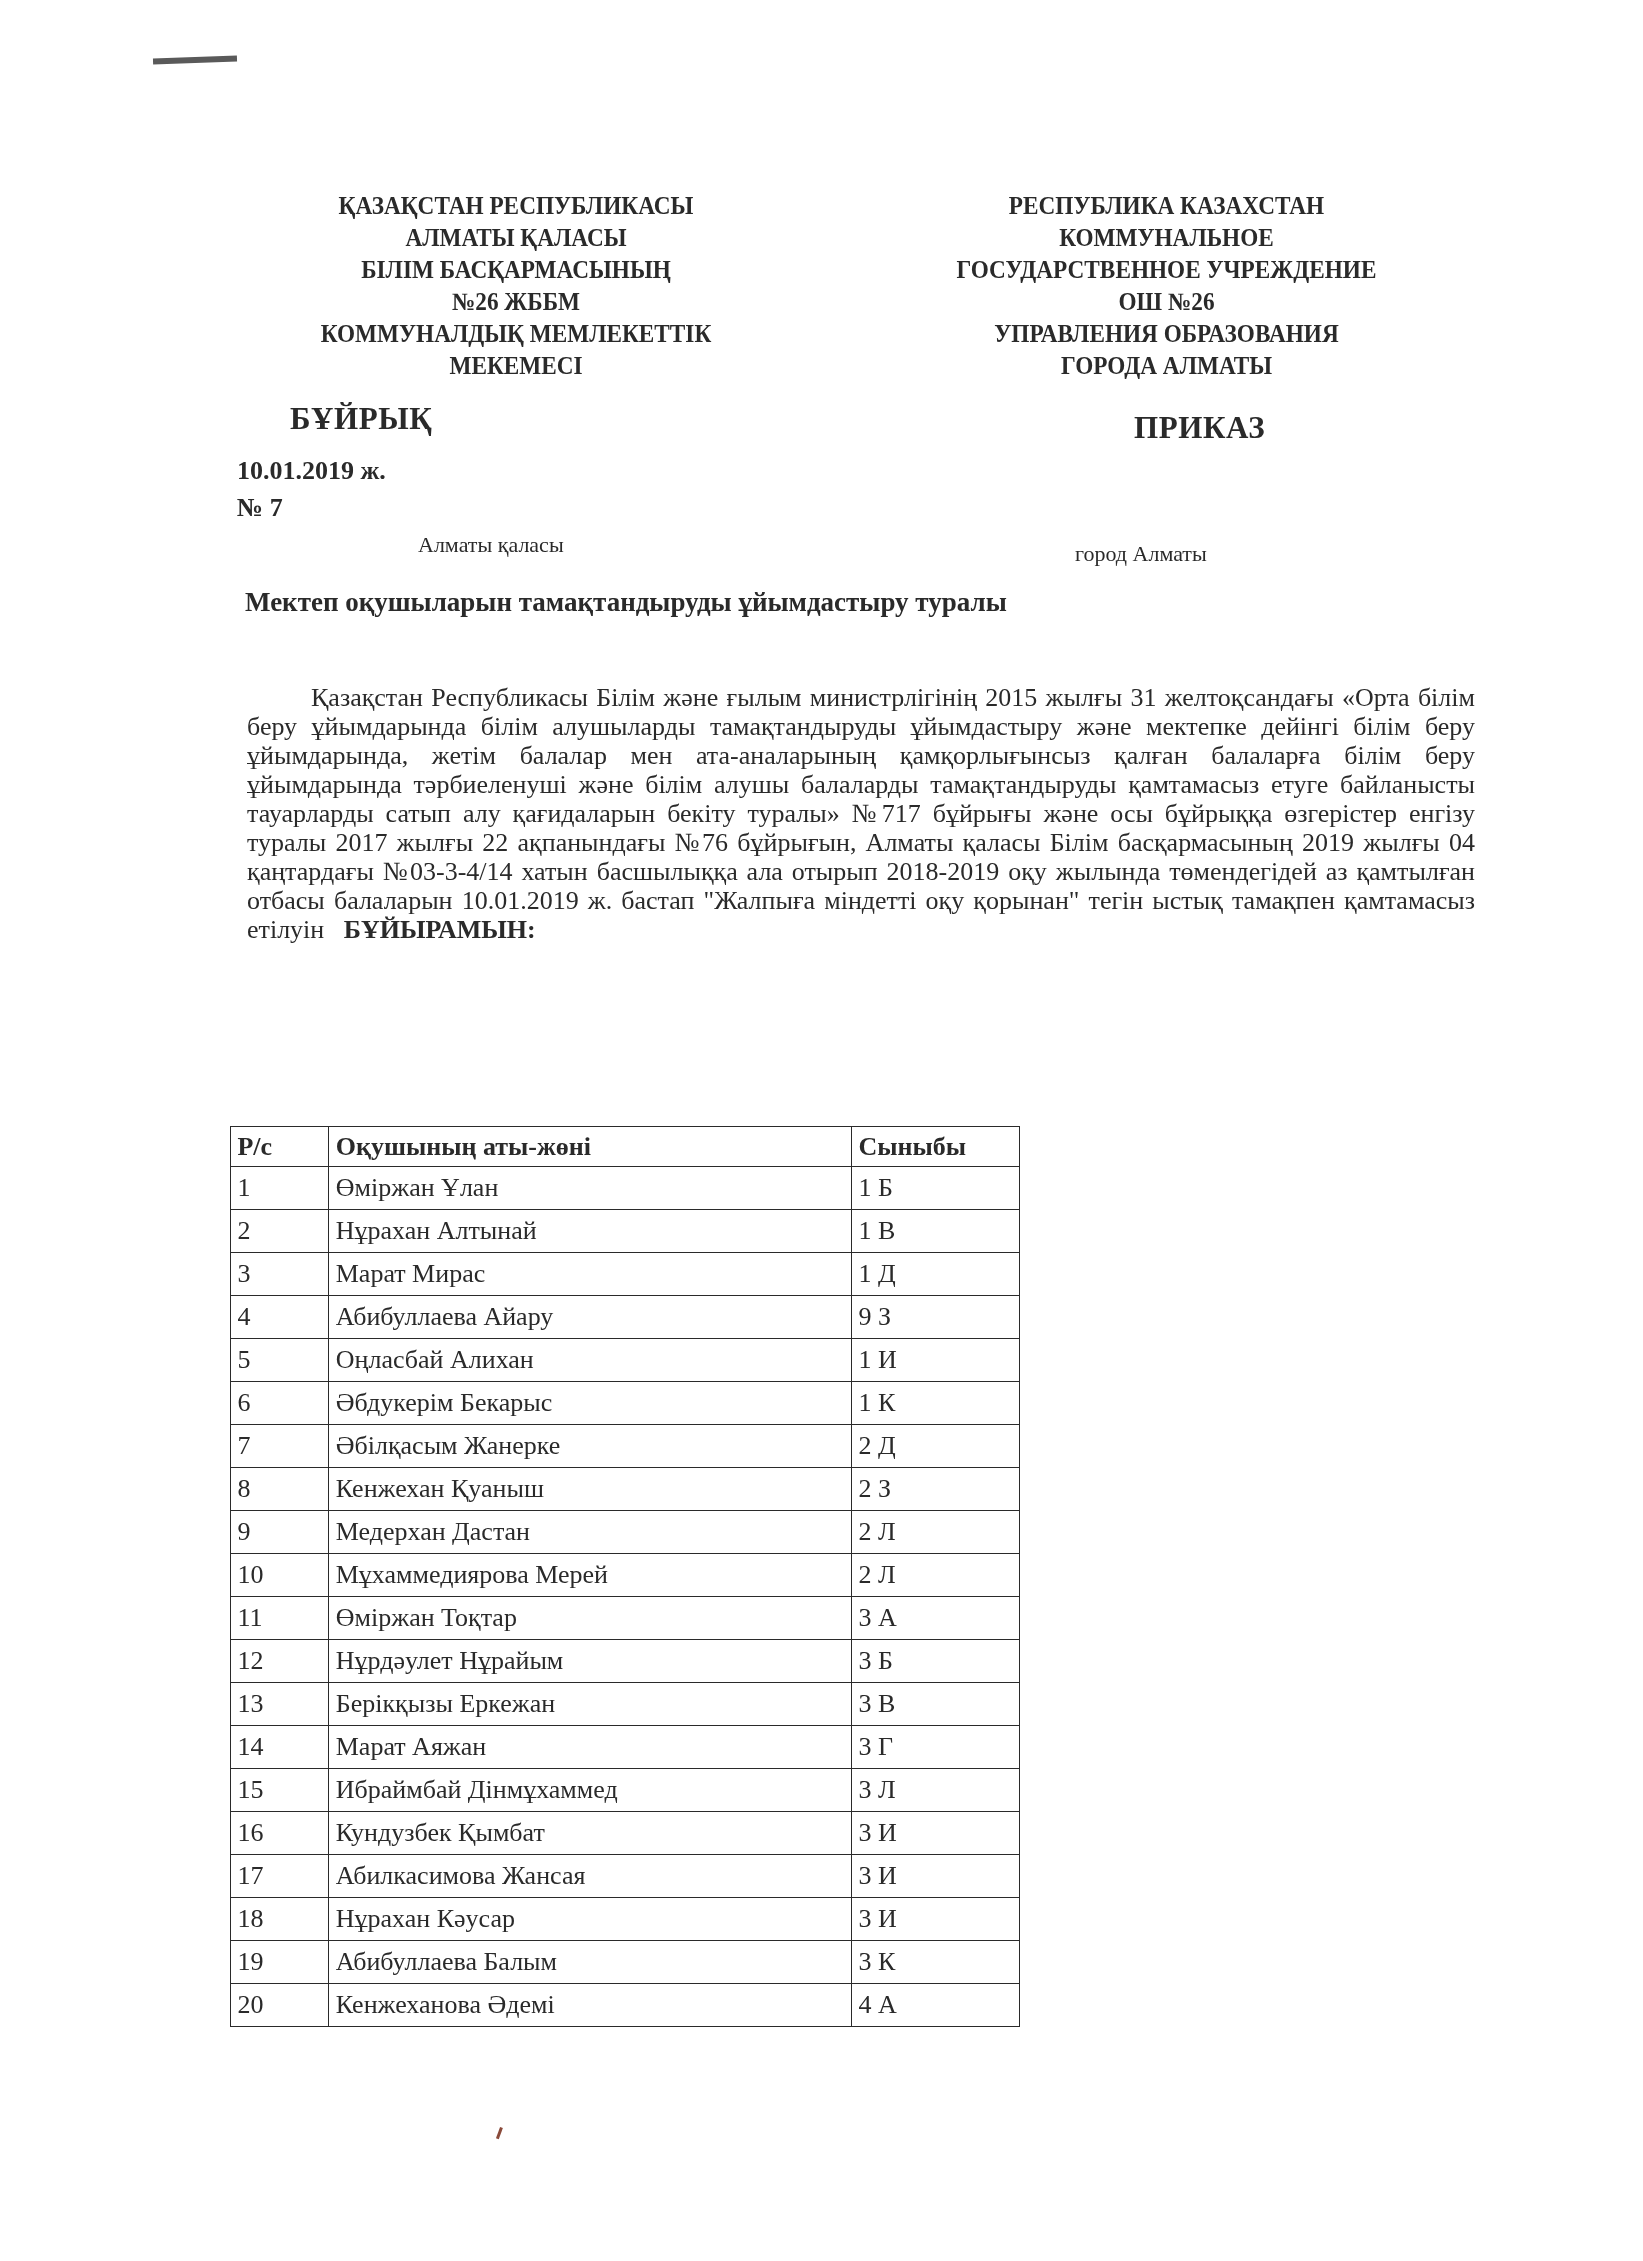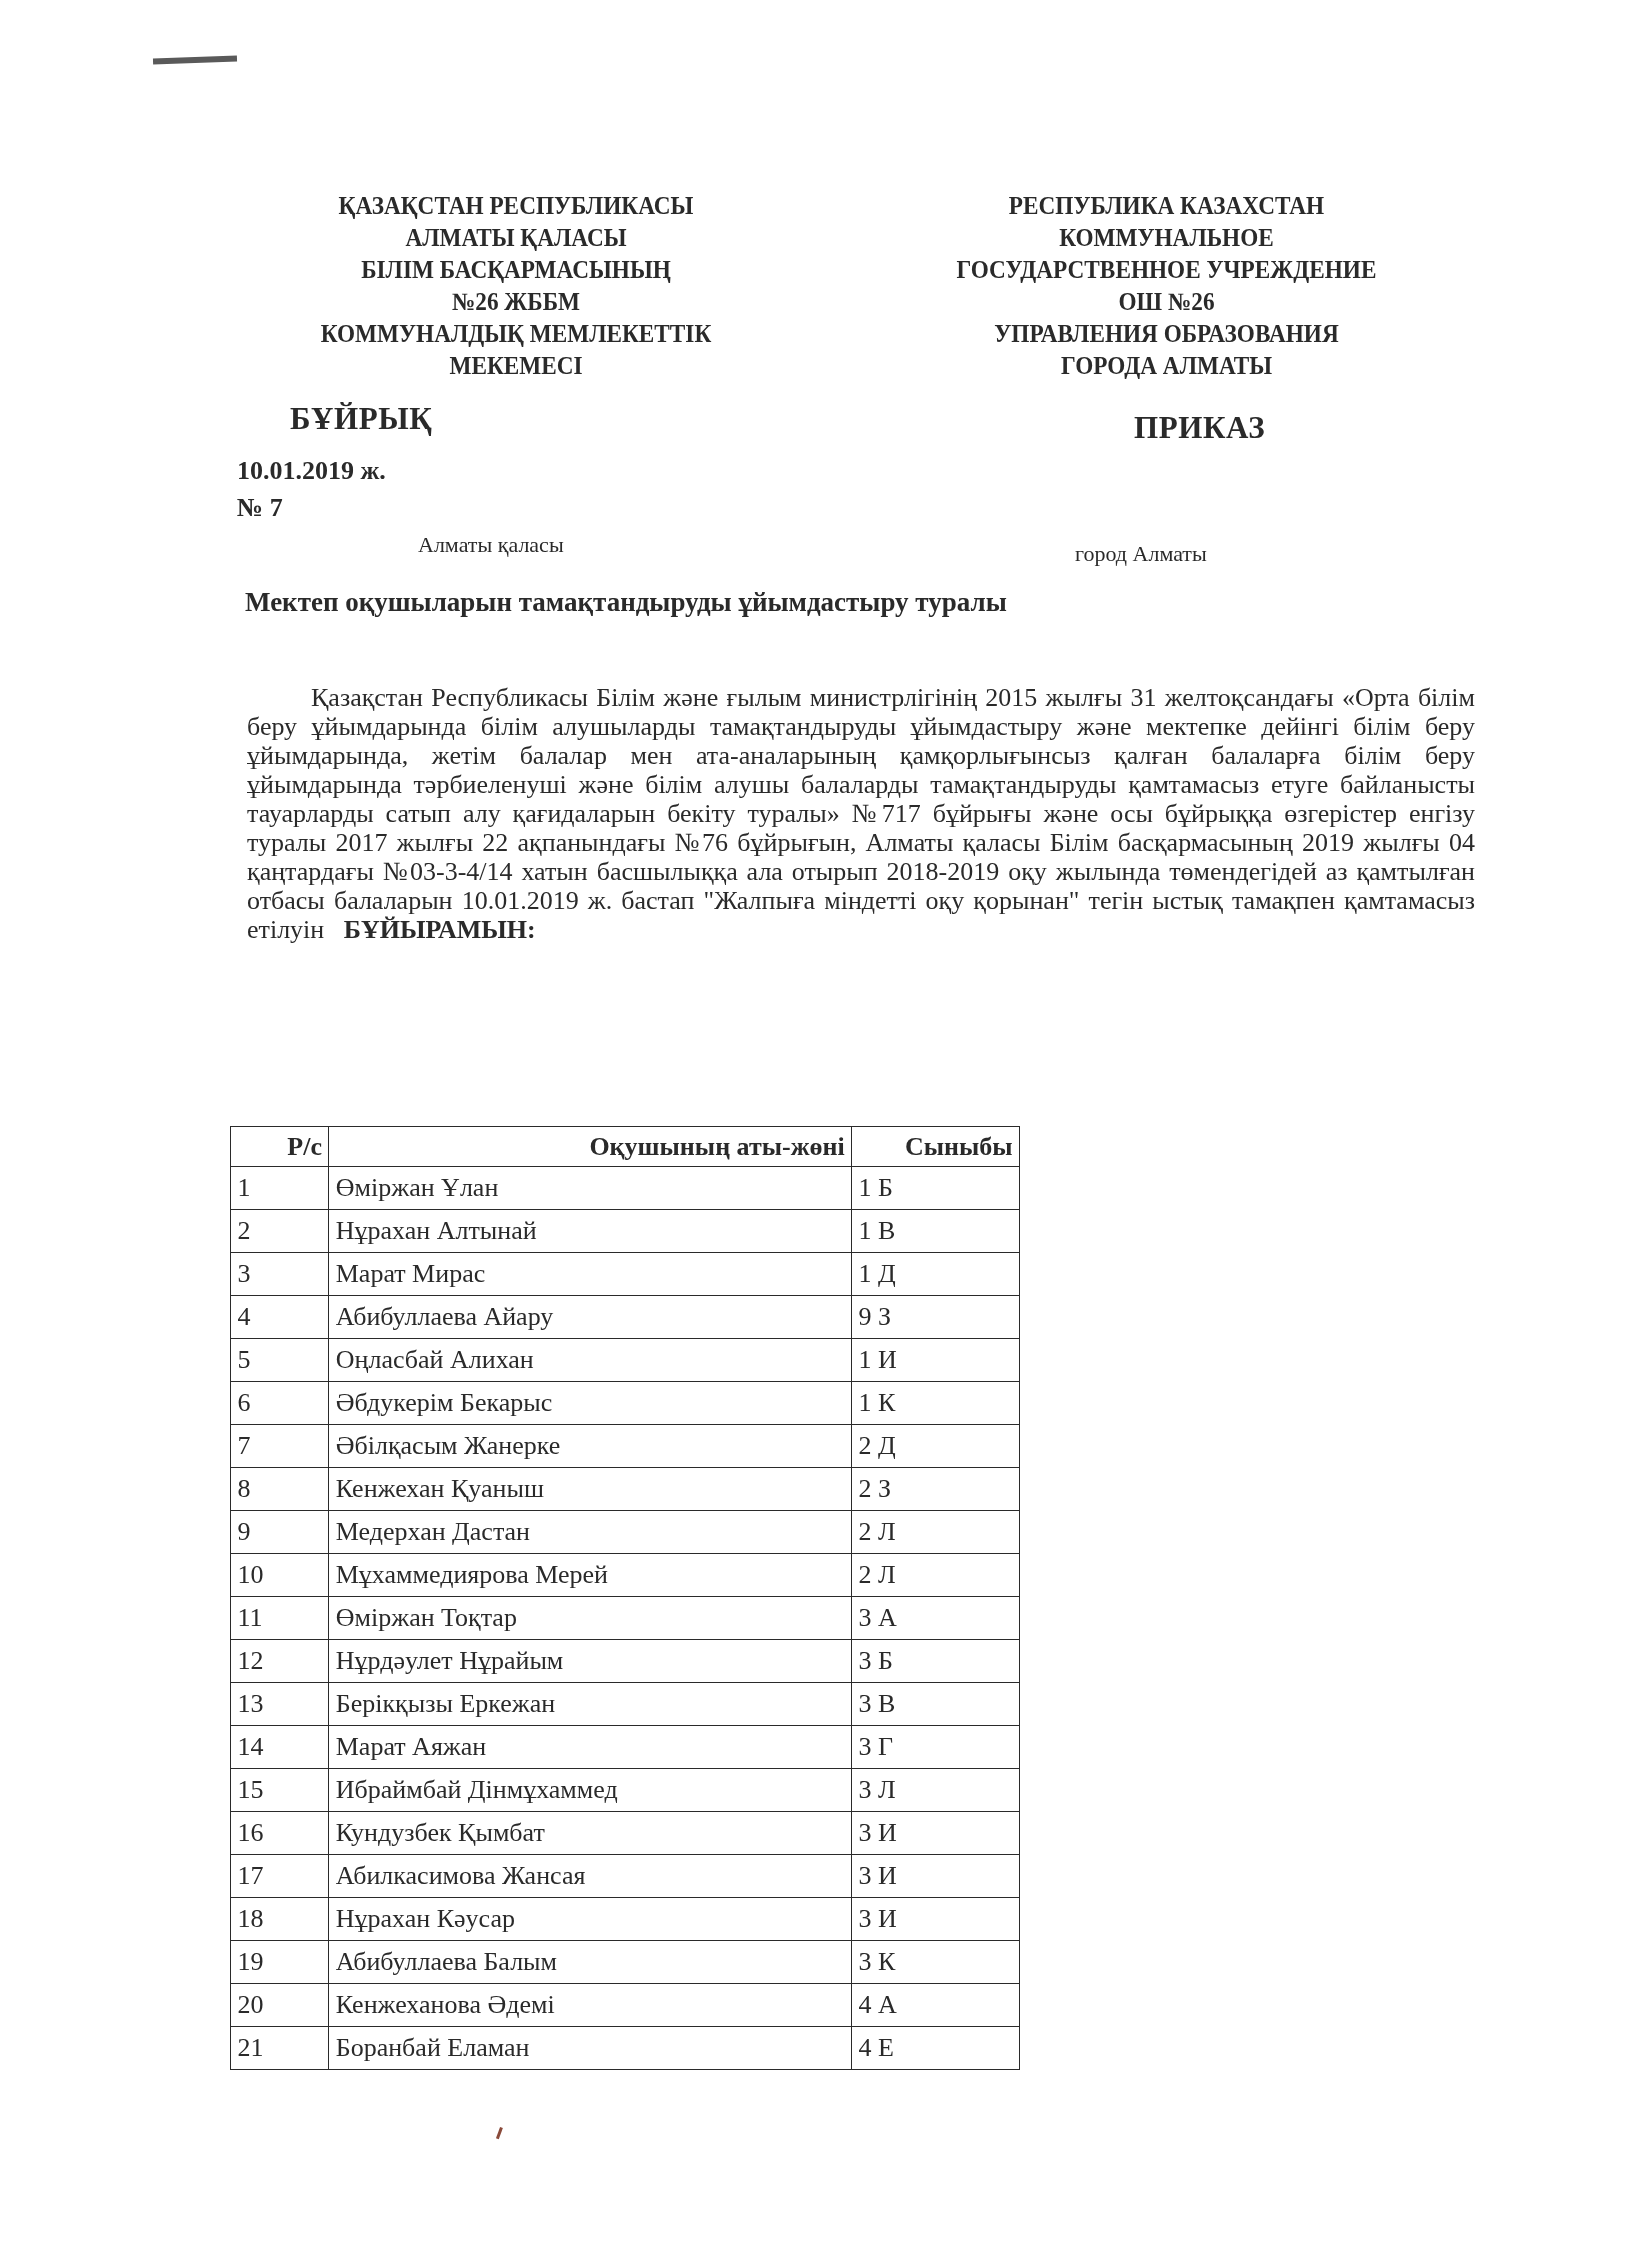--- a/index.html
+++ b/index.html
@@ -53,21 +53,21 @@
   table.students {
     position: absolute; left: 230px; top: 1126px;
     width: 790px; border-collapse: collapse;
     font-size: 26px;
   }
   table.students th, table.students td {
     border: 1.9px solid #2a2a2a; height: 42px; padding: 0 6.4px;
     text-align: left; vertical-align: middle;
   }
   table.students th {
-    font-weight: bold; text-align: right; height: 39px;
+    font-weight: bold; text-align: left; height: 39px;
   }
   .col-num { width: 81px; }
   .col-name { width: 490px; }
   .col-class { width: 148px; }
   .stray-mark {
     position: absolute; left: 498px; top: 2127px;
     width: 2.6px; height: 11.6px; background: #8a4a3a; transform: rotate(20deg);
   }
 </style>
 </head>
@@ -208,22 +208,17 @@
     <tr>
         <td>19</td>
         <td>Абибуллаева Балым</td>
         <td>3 К</td>
       </tr>
     <tr>
         <td>20</td>
         <td>Кенжеханова Әдемі</td>
         <td>4 А</td>
       </tr>
-    <tr>
-        <td>21</td>
-        <td>Боранбай Еламан</td>
-        <td>4 Е</td>
-      </tr>
   </tbody>
 </table>
 
 <div class="stray-mark"></div>
 
 
 </body></html>

